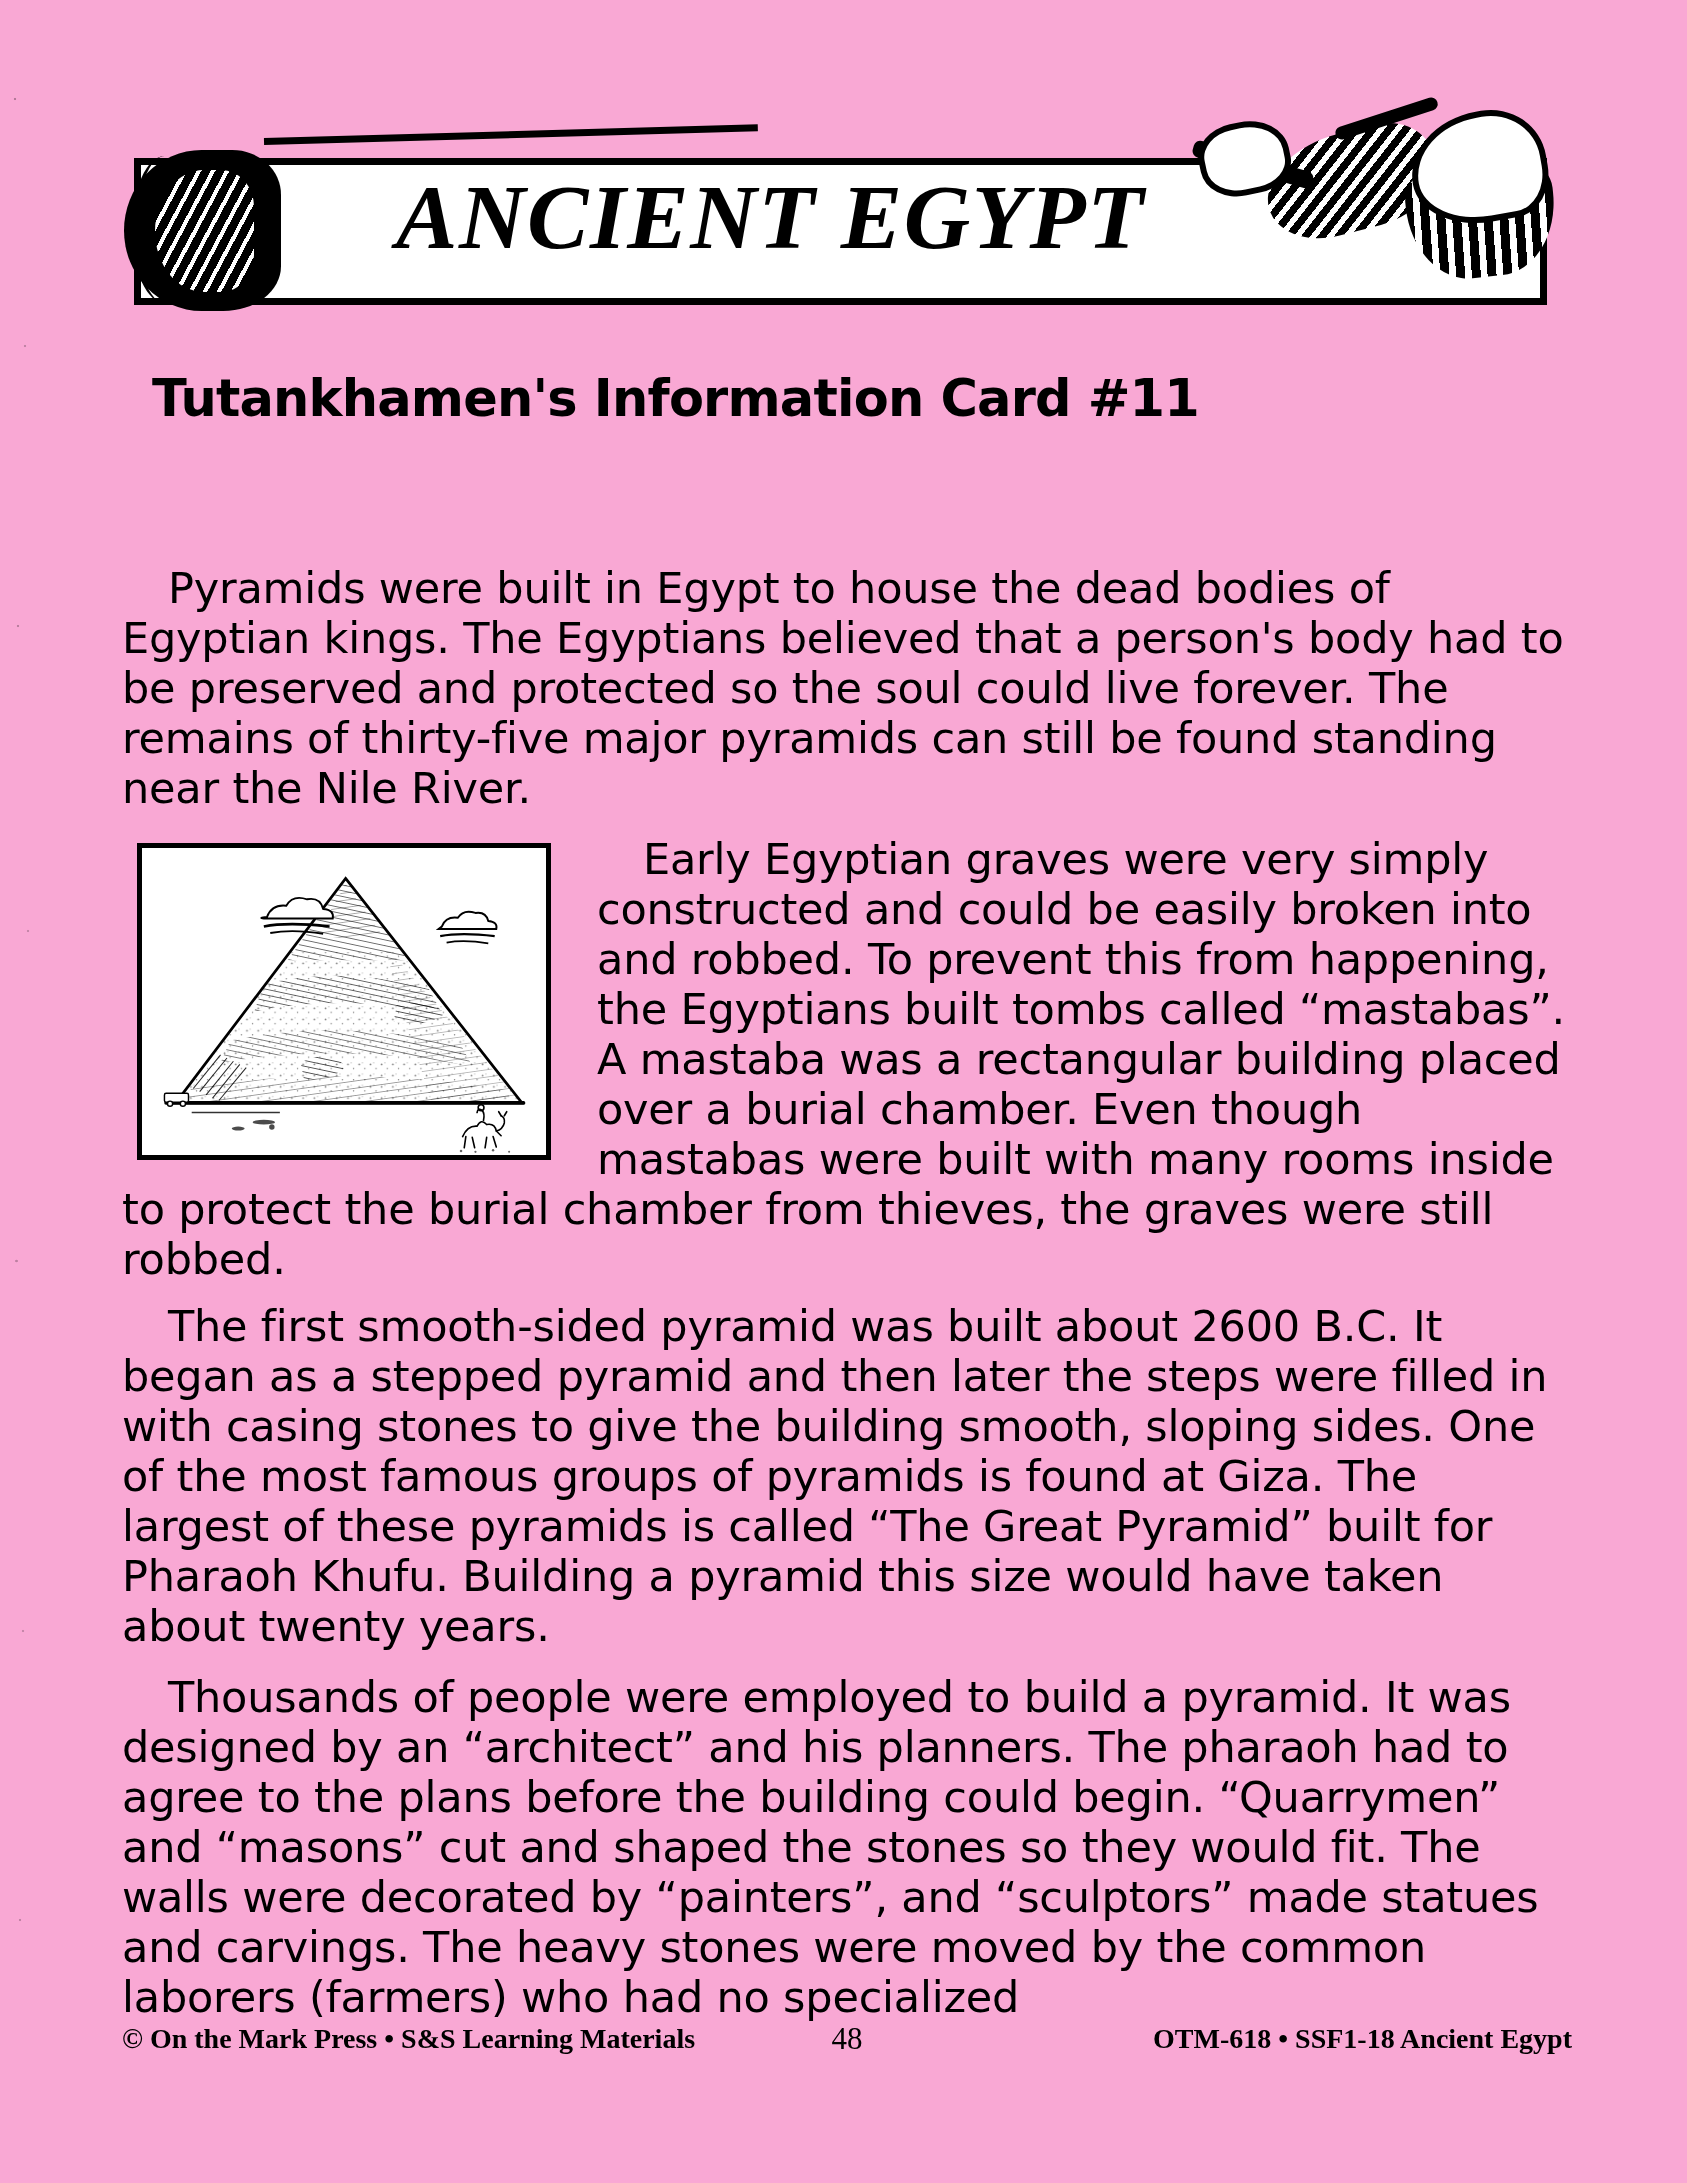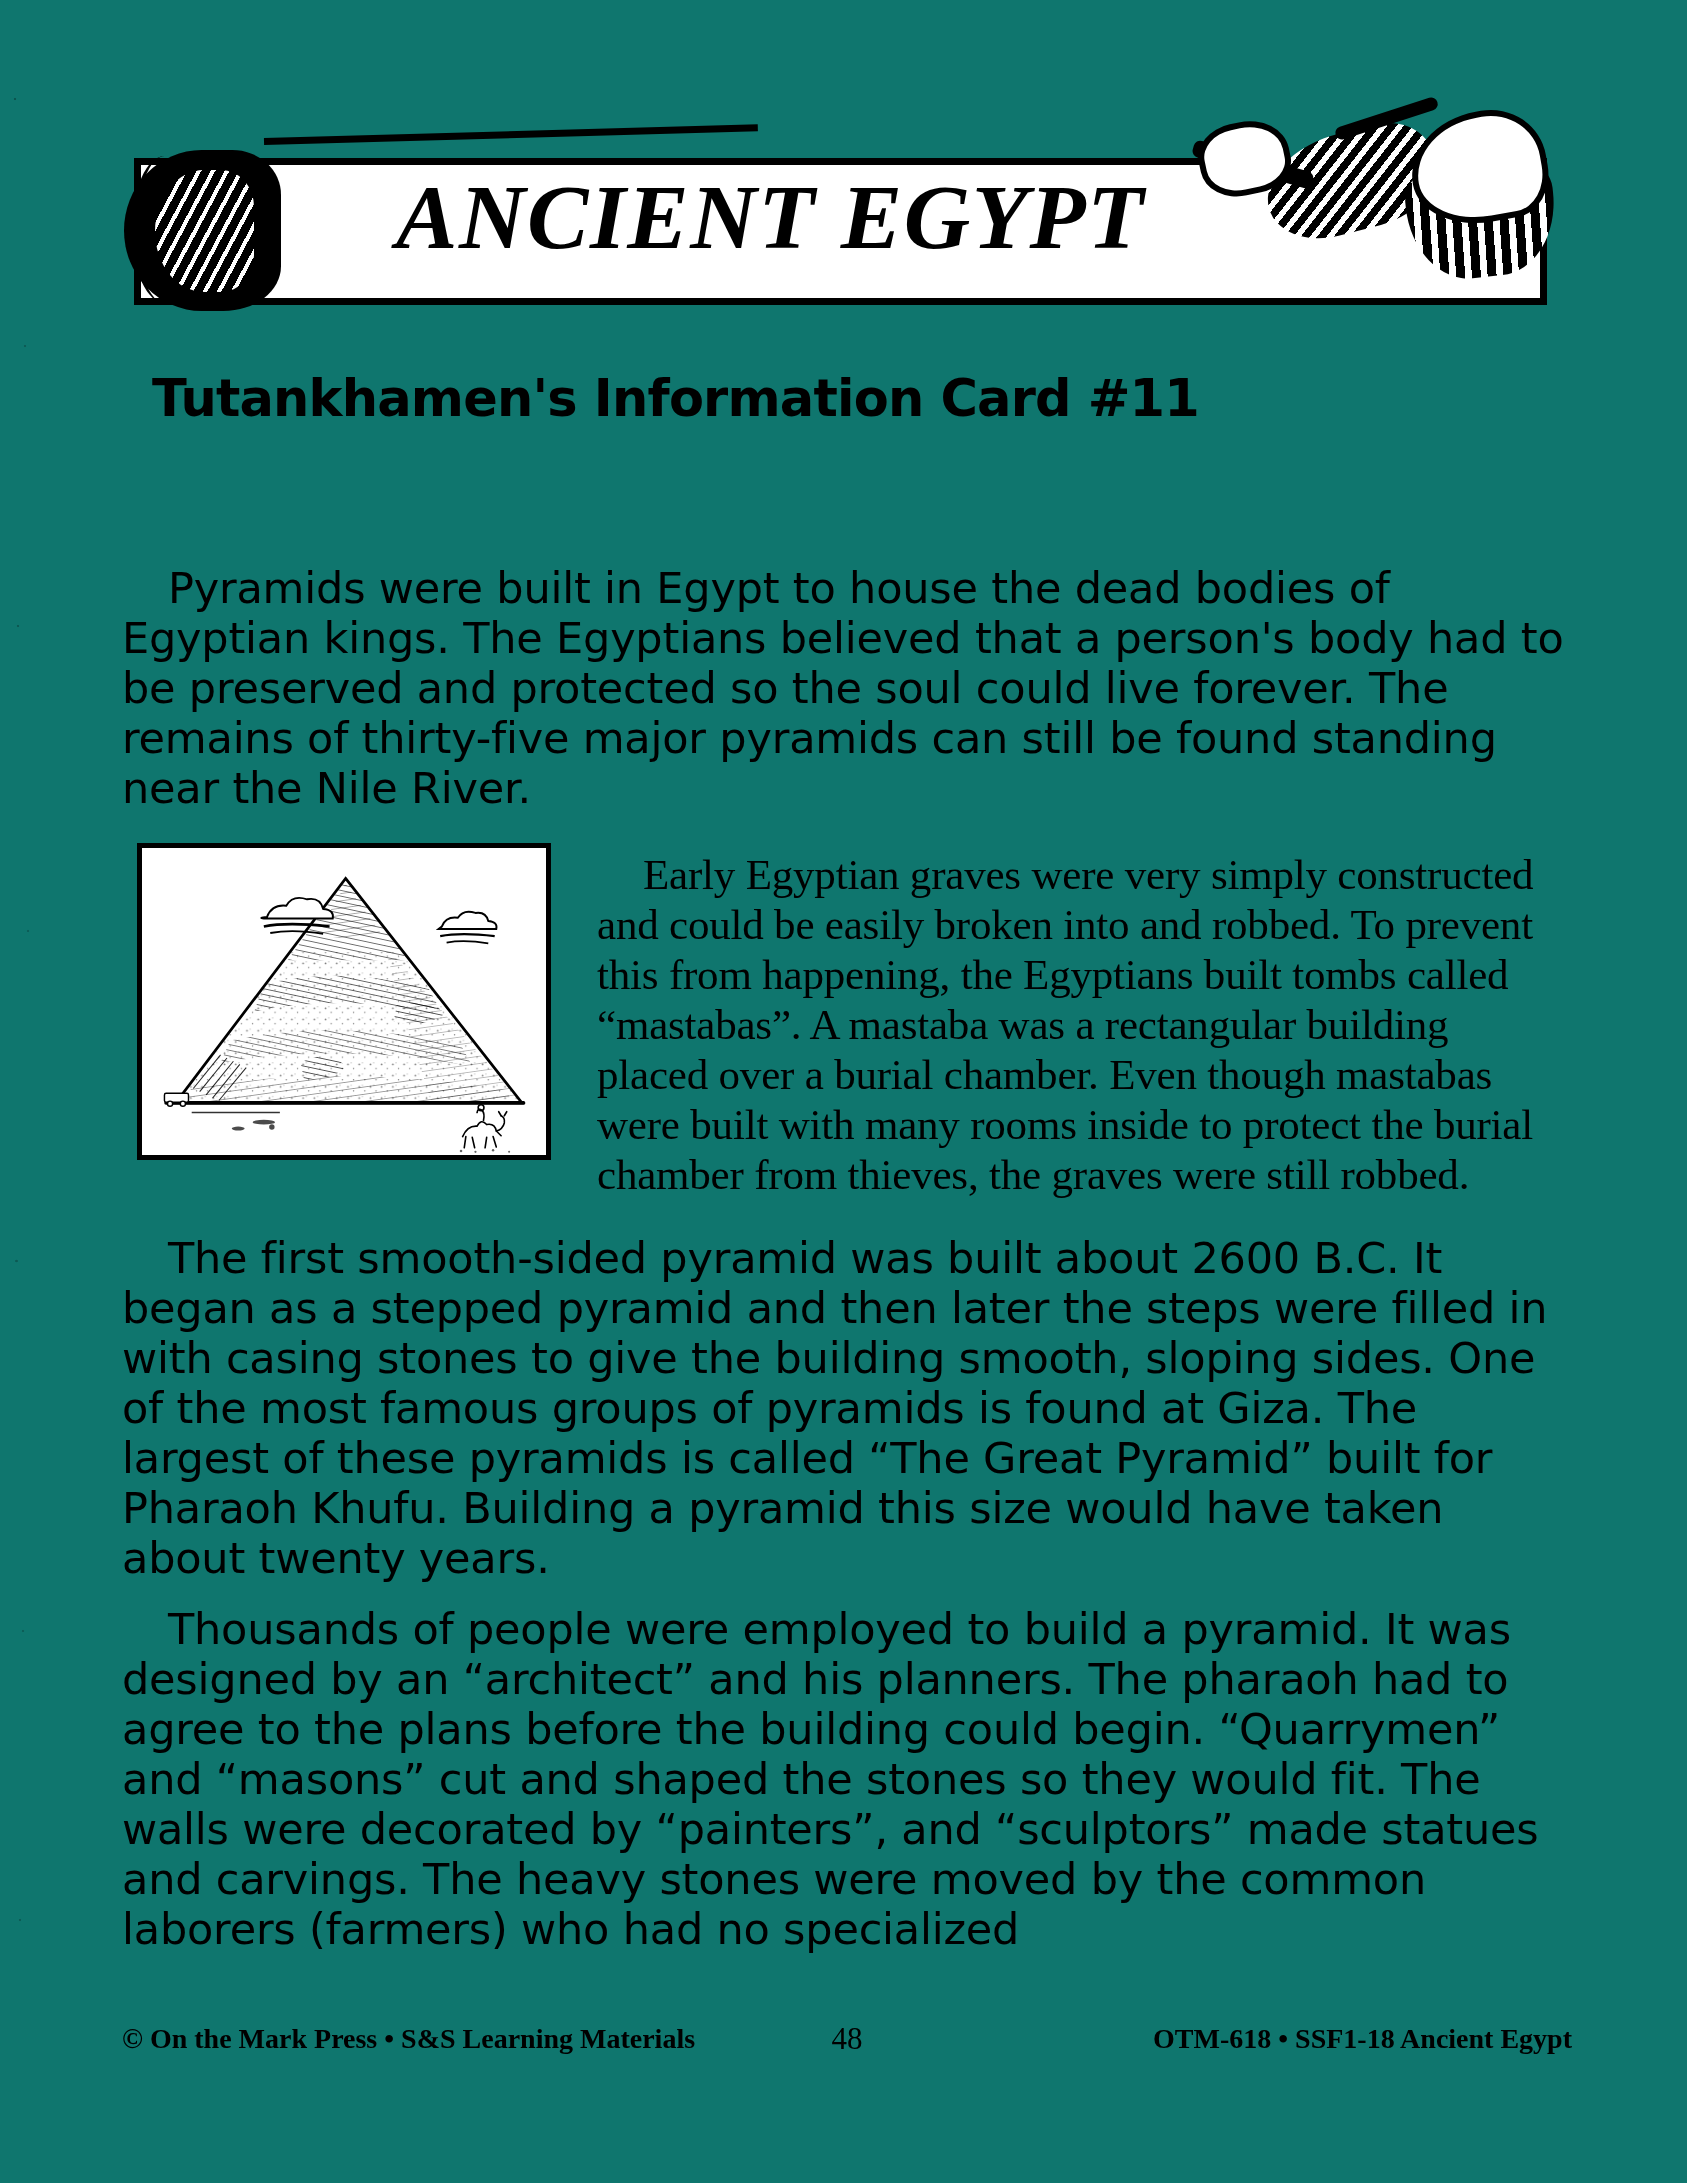--- a/index.html
+++ b/index.html
@@ -12,21 +12,21 @@
     height: 2183px;
     position: relative;
     font-family: "Liberation Sans", sans-serif;
     color: #000000;
     overflow: hidden;
   }
 
   .page {
     position: absolute;
     inset: 0;
-    background: #0f766e;
+    background: #f9a8d4;
   }
 
   
   .scan-edge-left {
     position: absolute;
     left: 0; top: 0;
     width: 49px; height: 2183px;
     background:
       radial-gradient(circle at 15px 99px, rgba(0,0,0,.28) 0 1px, transparent 1.6px),
       radial-gradient(circle at 25px 346px, rgba(0,0,0,.22) 0 1px, transparent 1.6px),
@@ -253,23 +253,22 @@
     margin: 8.2px 46px 5px 15px;
     border: 5px solid #000;
     background: #fff;
     position: relative;
     overflow: hidden;
     box-sizing: border-box;
   }
   .fig svg { display: block; width: 100%; height: 100%; }
 
   .para-wrap {
-    margin: 16px;
+    margin: 0;
     text-indent: 46px;
-    font-family: Liberation Serif, serif;
   }
 
   
   .footer {
     position: absolute;
     left: 122px;
     top: 2017px;
     width: 1450px;
     height: 43px;
     font-family: "Liberation Serif", "DejaVu Serif", serif;

